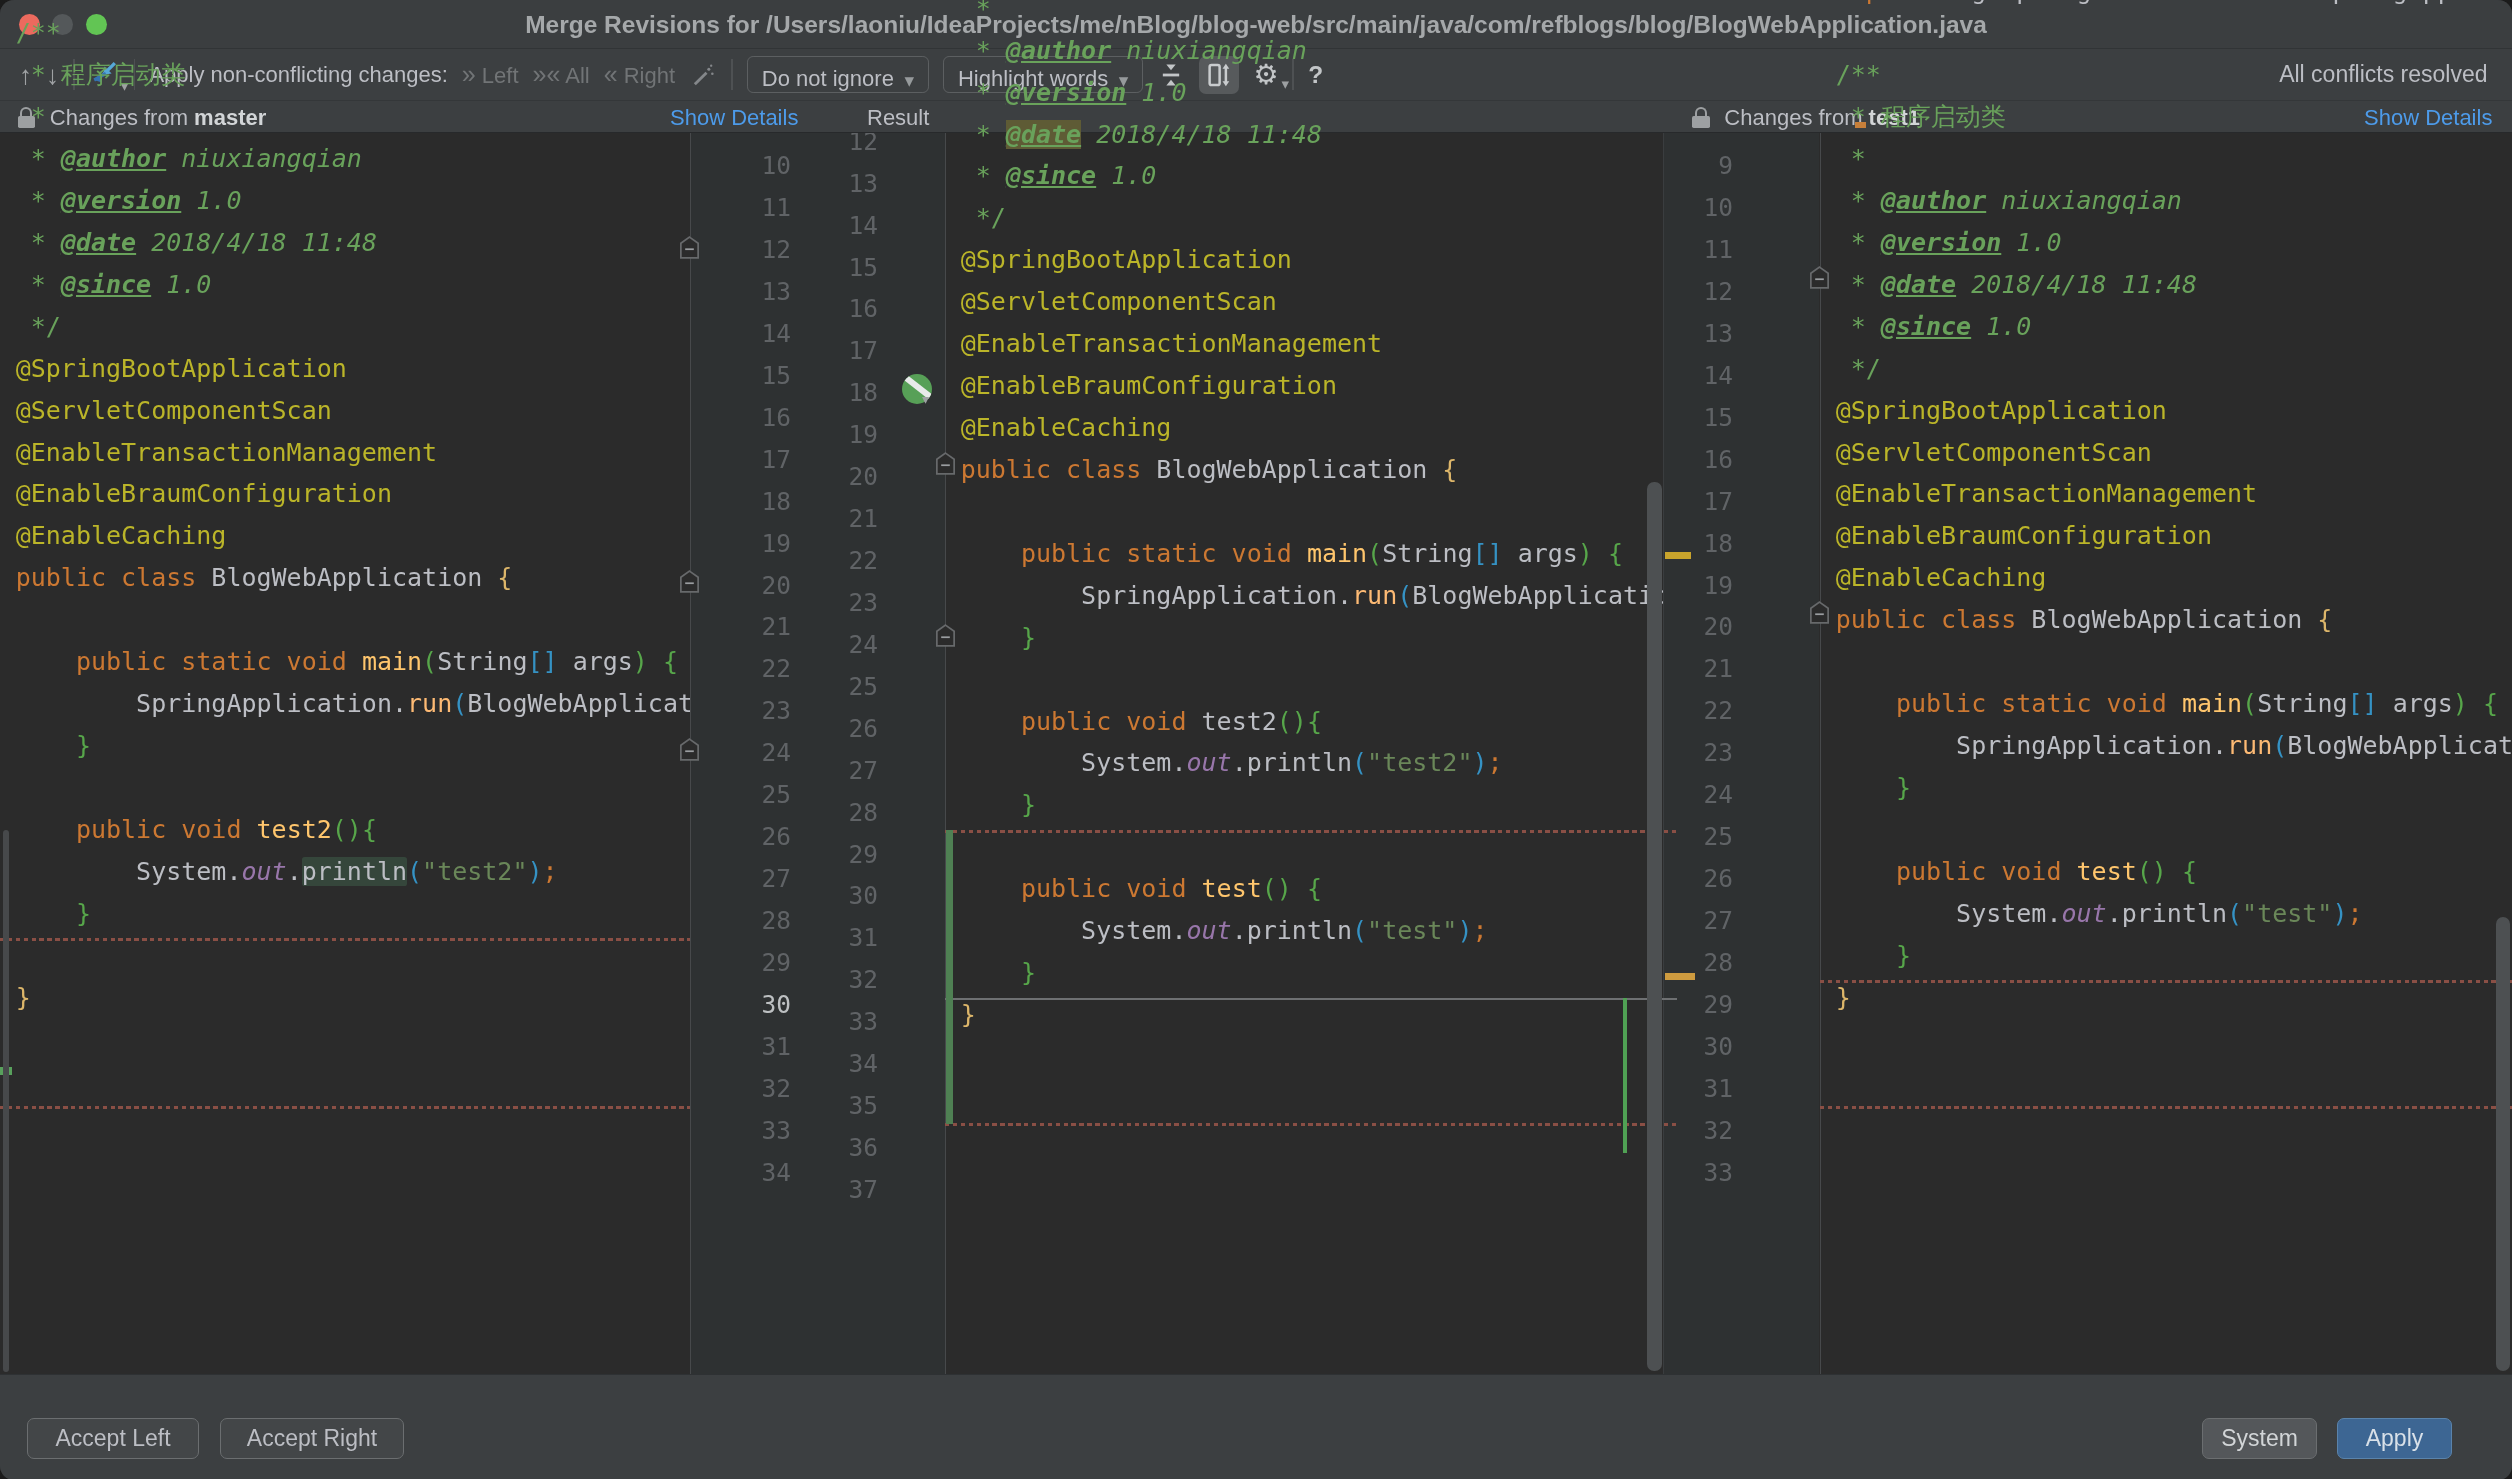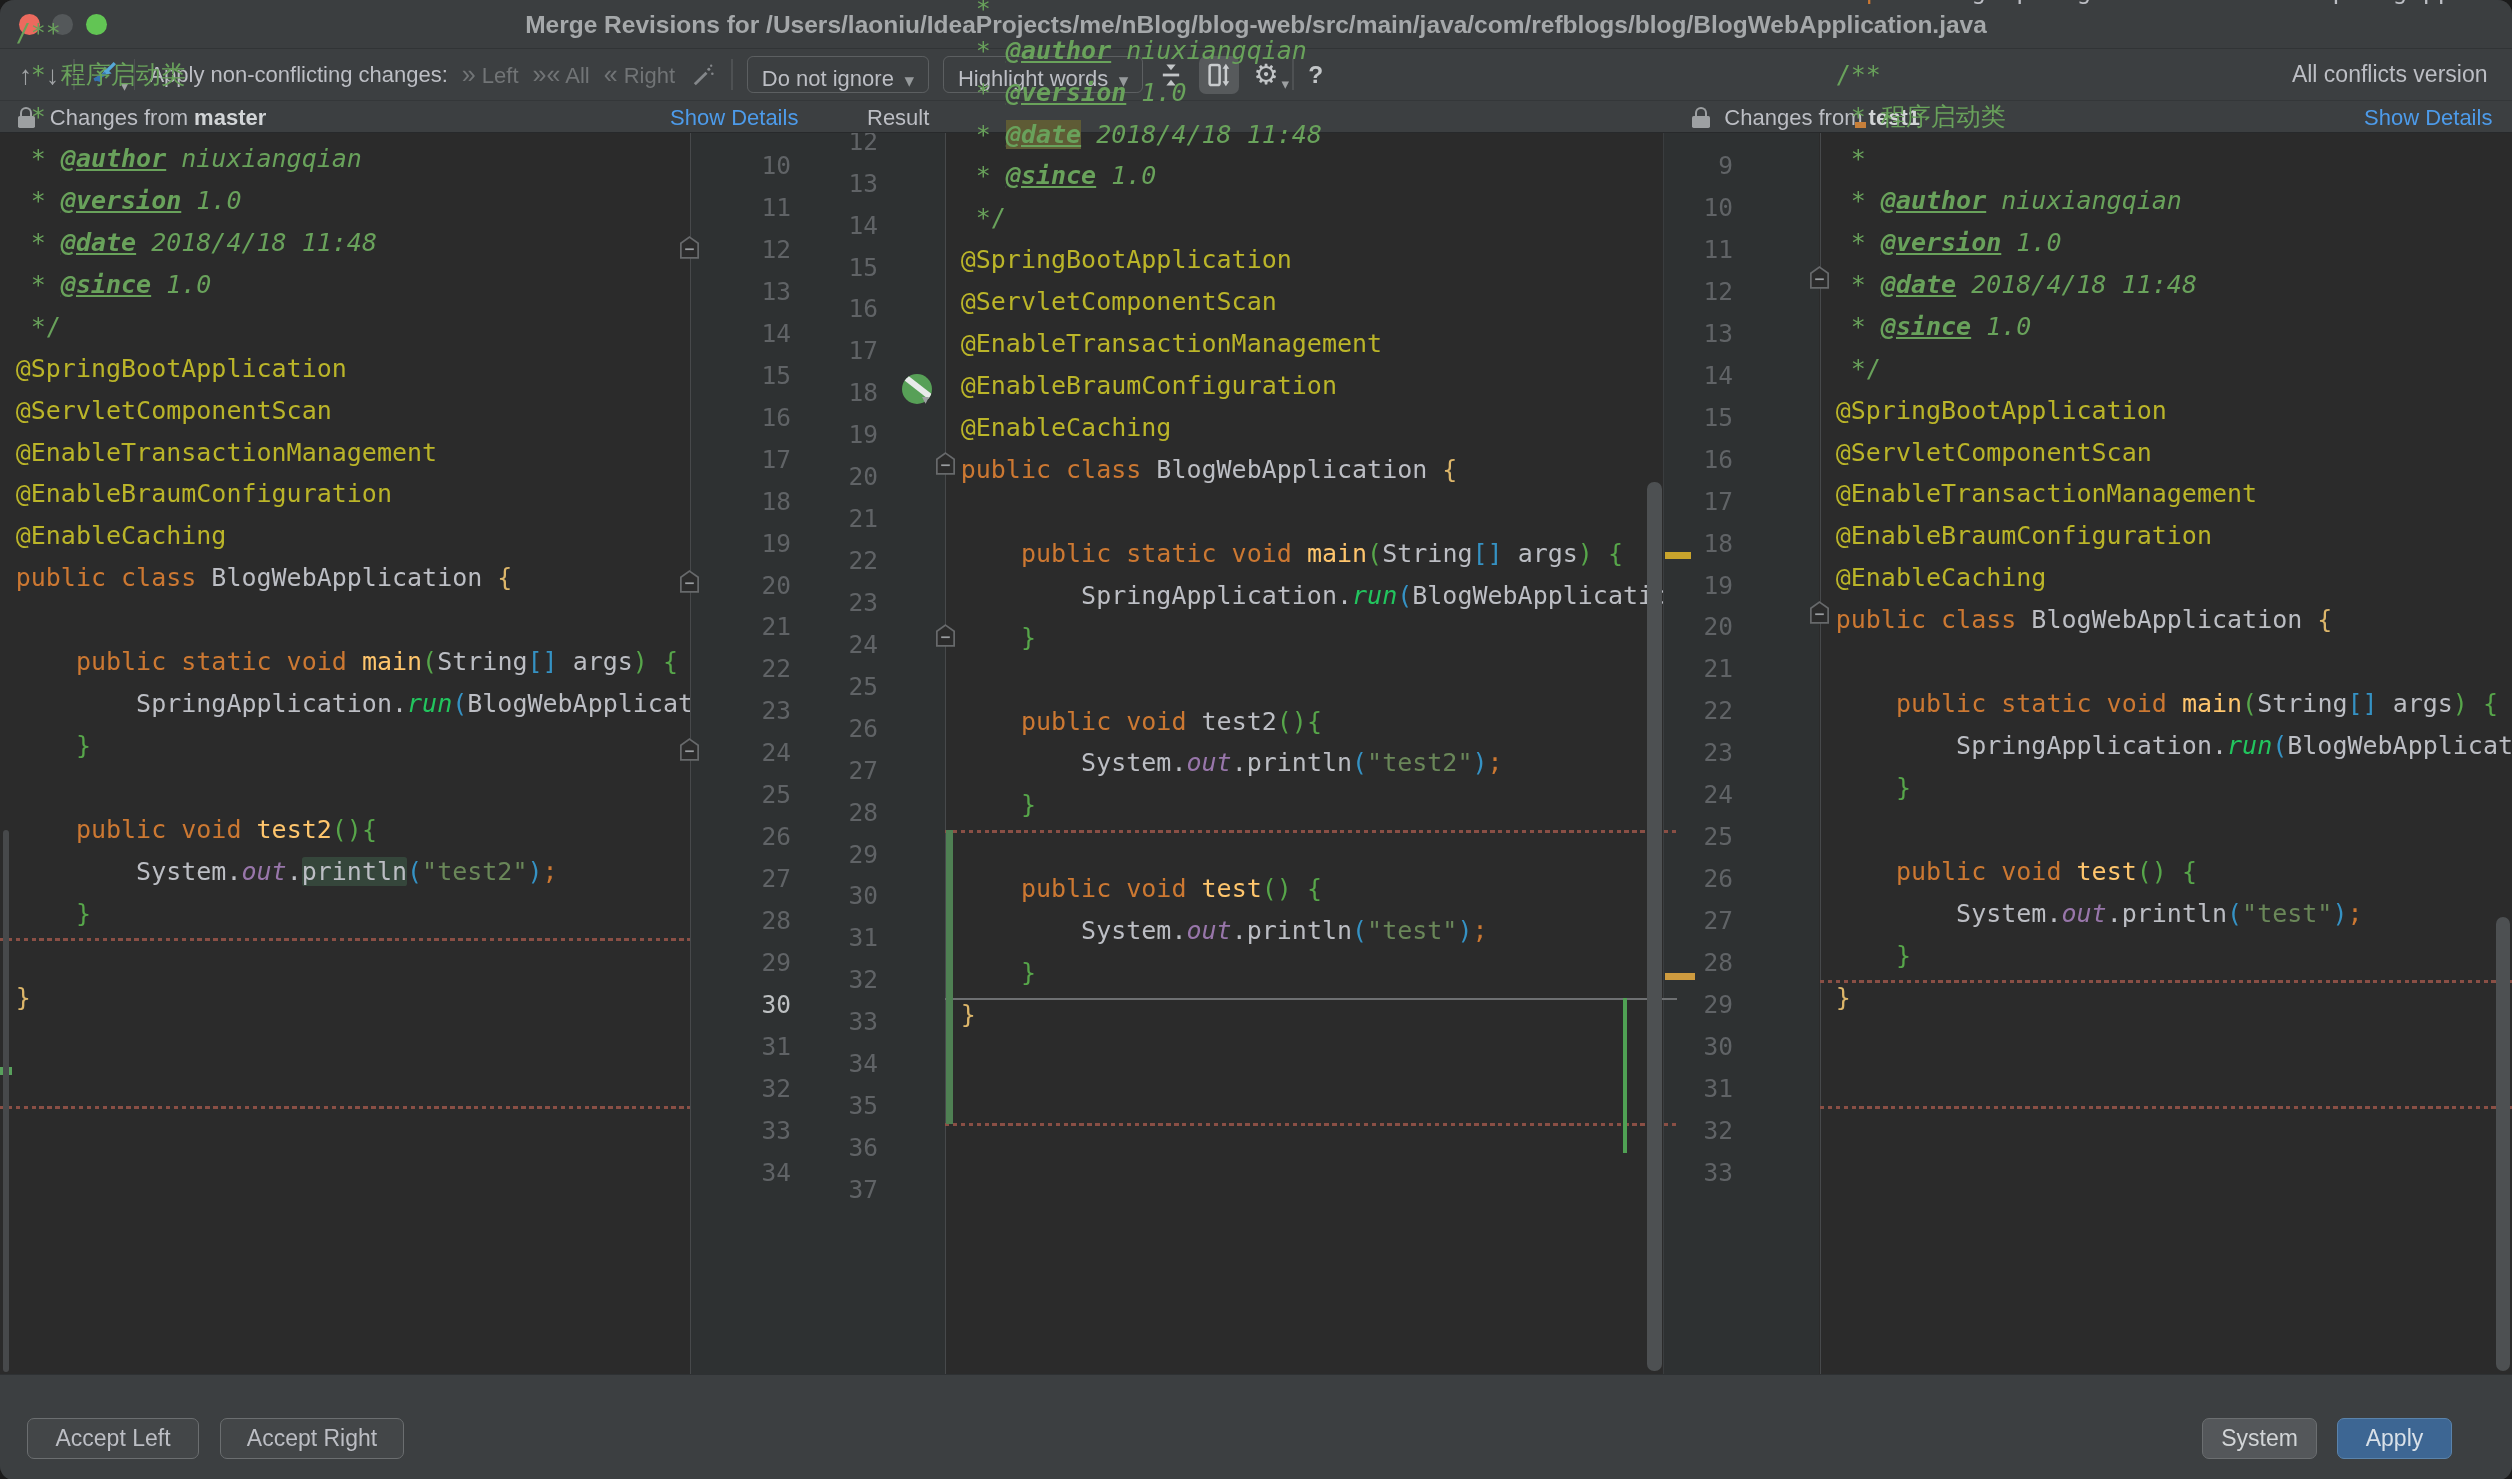--- a/index.html
+++ b/index.html
@@ -49,21 +49,21 @@
     font-family:"DejaVu Sans Mono", monospace; font-size:25px; }
   .numcol { position:absolute; top:0; height:1241px; overflow:hidden; }
   .nrow { position:absolute; width:100%; height:42px; line-height:42px; text-align:right; padding-right:7px;
     font-family:"DejaVu Sans Mono", monospace; font-size:24.5px; color:#606366; }
   .ncur { color:#BDC0C2; }
   
   .cm{color:#69A25B} .ci{color:#69A25B;font-style:italic}
   .ct{color:#69A25B;font-weight:bold;font-style:italic;text-decoration:underline}
   .ch{color:#69A25B;font-weight:bold;font-style:italic;text-decoration:underline;background:#5E5B35}
   .an{color:#BBB529} .kw{color:#CC7832} .id{color:#BCBEC4} .mt{color:#FFC66D}
-  .fl{color:#9876AA;font-style:italic} .it{color:#22c55e;font-style:italic}
+  .fl{color:#9876AA;font-style:italic} .it{color:#fdba74;}
   .st{color:#6A8759} .pg{color:#57A64A} .pb{color:#3592C4} .by{color:#DDB66A} .sc{color:#CC7832}
   .wh{color:#BCBEC4;background:#35463B;border-radius:2.6px}
   
   .sep-dash { position:absolute; height:2.6px; background:repeating-linear-gradient(90deg,#8A4F45 0 4.4px,transparent 4.4px 7.9px); }
   .sep-solid { position:absolute; height:1.7px; background:#6E7072; }
   .green-strip { position:absolute; background:#4F8053; }
   .green-line { position:absolute; background:#50A154; }
   .ydash { position:absolute; height:7px; }
   .thumb { position:absolute; background:#4D5052; border-radius:7px; }
   .fold { position:absolute; width:19px; height:23px; }
@@ -134,21 +134,21 @@
         <polygon points="14.8,7 20.2,7 17.5,3" fill="#C9CCCE"></polygon>
         <polygon points="14.8,17 20.2,17 17.5,21" fill="#C9CCCE"></polygon>
       </svg>
     </div>
     <span style="position:relative;flex:none;color:#C2C5C7;font-size:28px;">
       <span>⚙</span>
       <span class="mini-caret" style="position:absolute;right:-10.5px;bottom:-1.7px;">▾</span>
     </span>
     <div class="tb-sep"></div>
     <span style="color:#C2C5C7;font-size:24.5px;font-weight:bold;flex:none;">?</span>
-    <span id="status-resolved">All conflicts version</span>
+    <span id="status-resolved">All conflicts resolved</span>
   </div>
 
   <div id="paneheaders">
     <div class="ph-item" style="left:17.5px;">
       <span class="lock"><span class="shackle"></span><span class="bodyp"></span></span>
       <span>Changes from </span><span class="ph-bold">master</span>
     </div>
     <div class="ph-item ph-link" style="left:670px;">Show Details</div>
     <div class="ph-item" style="left:867px;">Result</div>
     <div class="ph-item" style="left:1692px;">

